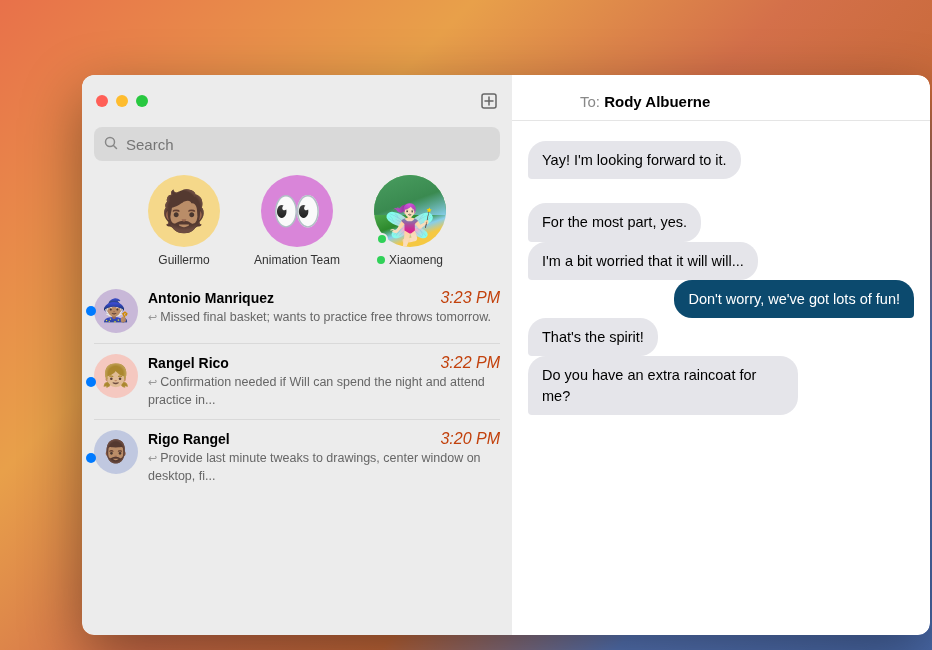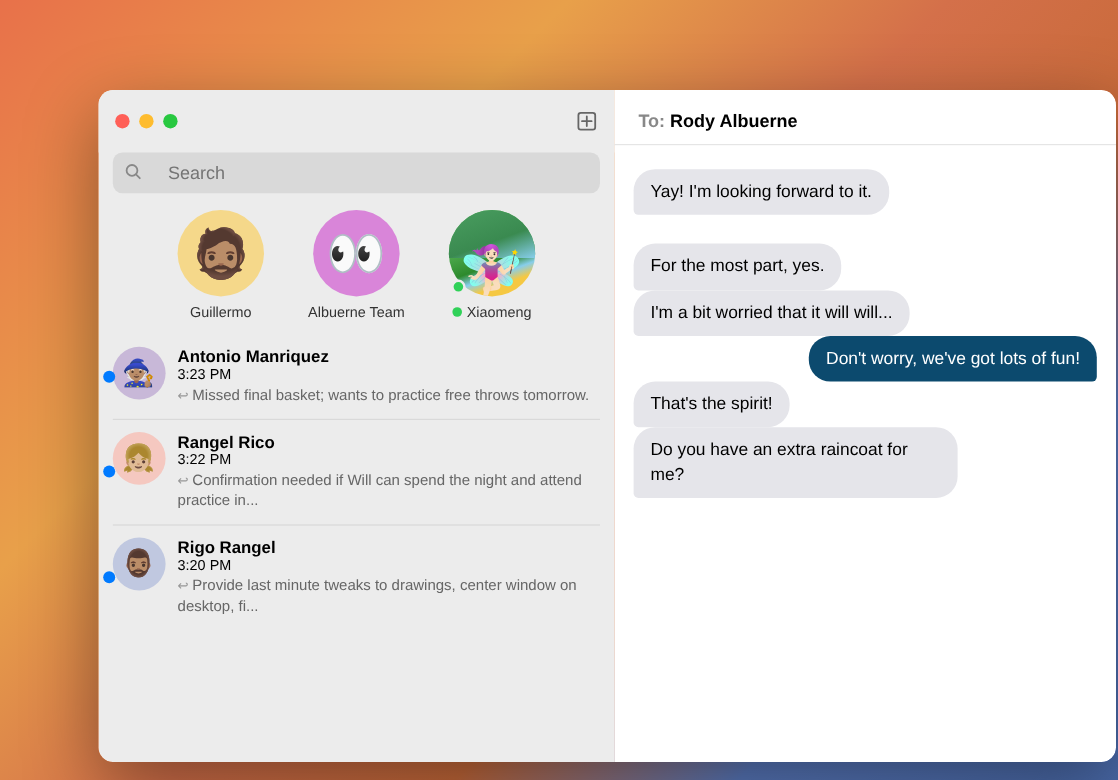--- a/index.html
+++ b/index.html
@@ -79,21 +79,21 @@
 
     
     .search-bar {
       margin: 0 12px 10px;
       background: rgba(0,0,0,0.08);
       border-radius: 8px;
       height: 34px;
       display: flex;
       align-items: center;
       padding: 0 10px;
-      gap: 22px;
+      gap: 8px;
     }
     .search-icon-wrap {
       color: #888;
       font-size: 14px;
     }
     .search-input {
       background: none;
       border: none;
       outline: none;
       font-size: 15px;
@@ -185,33 +185,33 @@
     .msg-content {
       flex: 1;
       min-width: 0;
     }
 
     .msg-header {
       display: flex;
       justify-content: space-between;
       align-items: baseline;
       margin-bottom: 2px;
-      flex-direction: column;
     }
 
     .msg-sender {
       font-weight: 600;
       font-size: 14px;
       color: #000;
     }
 
     .msg-time {
-      font-size: 12px;
-      color: #000000;
+      font-size: 16px;
+      color: #c2410c;
       white-space: nowrap;
+      font-style: italic;
     }
 
     .msg-preview {
       font-size: 12.5px;
       color: #666;
       white-space: nowrap;
       overflow: hidden;
       text-overflow: ellipsis;
       display: -webkit-box;
       -webkit-line-clamp: 2;
@@ -236,21 +236,22 @@
 
     .chat-header {
       padding: 18px 20px 10px;
       border-bottom: 1px solid #e5e5e5;
       font-size: 15px;
       color: #000;
     }
 
     .chat-header-to {
       color: #888;
-      font-weight: 700;
+      font-weight: 400;
+      margin-left: 48px;
     }
 
     .chat-header-name {
       font-weight: 600;
       color: #000;
     }
 
     .chat-messages {
       flex: 1;
       padding: 20px 16px;
@@ -411,21 +412,21 @@
         </div>
         <span class="contact-name">Guillermo</span>
       </div>
 
       <div class="pinned-contact">
         <div class="avatar-wrap">
           <div class="anim-face">
             👀
           </div>
         </div>
-        <span class="contact-name">Albuerne Team</span>
+        <span class="contact-name">Animation Team</span>
       </div>
 
       <div class="pinned-contact">
         <div class="avatar-wrap">
           <div class="xiao-photo">
             <div class="xiao-nature"></div>
             <div class="xiao-face-emoji">🧚🏻‍♀️</div>
           </div>
           <div class="online-dot"></div>
         </div>

